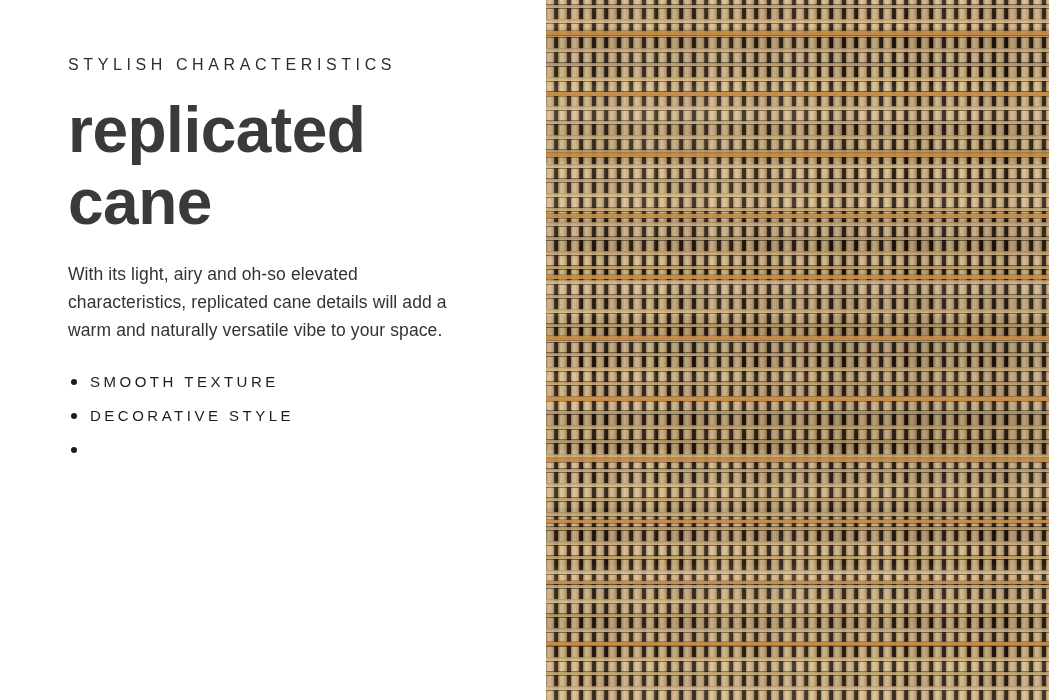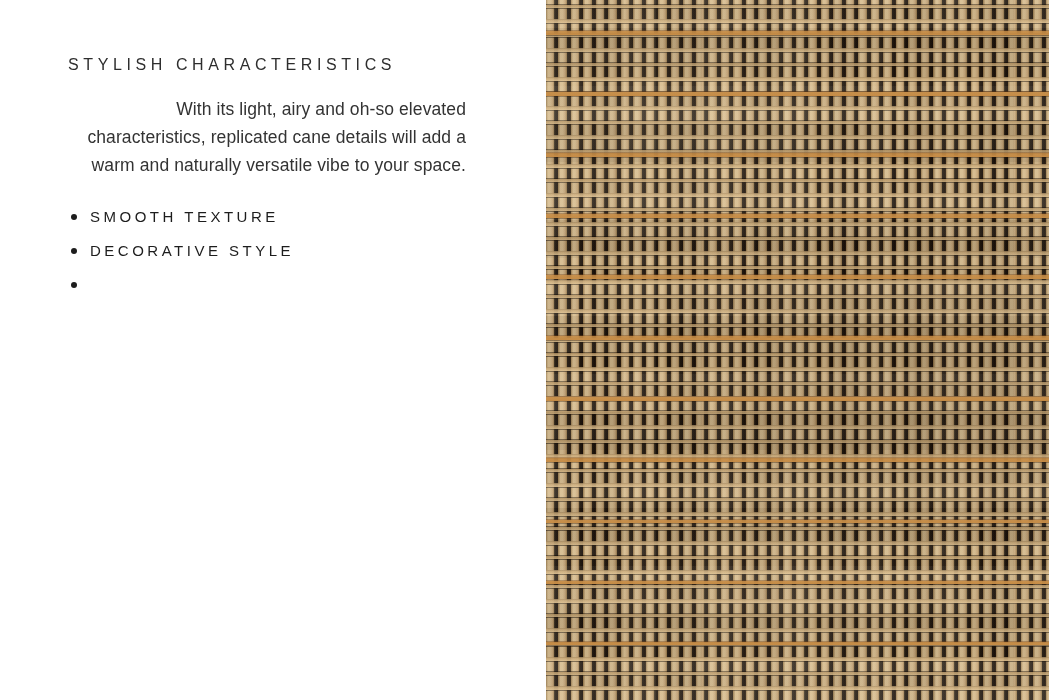--- a/index.html
+++ b/index.html
@@ -44,21 +44,20 @@
     color: #3a3a3a;
   }
   .title-line { display: block; }
   .desc {
     margin: 22px 0 18px 0;
     width: 398px;
     font-size: 17.5px;
     line-height: 28px;
     letter-spacing: 0.1px;
     color: #333333;
-    text-align: right;
   }
   .features {
     margin: 27px 0 0 0;
     padding: 0;
     list-style: none;
   }
   .feature {
     position: relative;
     padding-left: 22px;
     margin: 12px 0 13px 0;
@@ -129,20 +128,24 @@
   }
 </style>
 </head>
 <body>
 
 <div class="page">
 
   <section class="left">
     <div class="eyebrow">STYLISH CHARACTERISTICS</div>
 
+    <h1 class="title">
+      <span class="title-line">replicated</span>
+      <span class="title-line">cane</span>
+    </h1>
 
     <p class="desc">With its light, airy and oh-so elevated characteristics, replicated cane details will add a warm and naturally versatile vibe to your space.</p>
 
     <ul class="features">
       <li class="feature">
         <span class="dot"></span>
         <span>SMOOTH TEXTURE</span>
       </li>
       <li class="feature">
         <span class="dot"></span>

